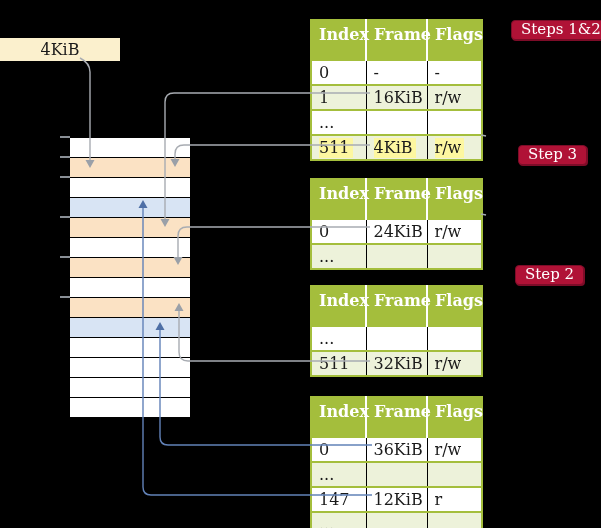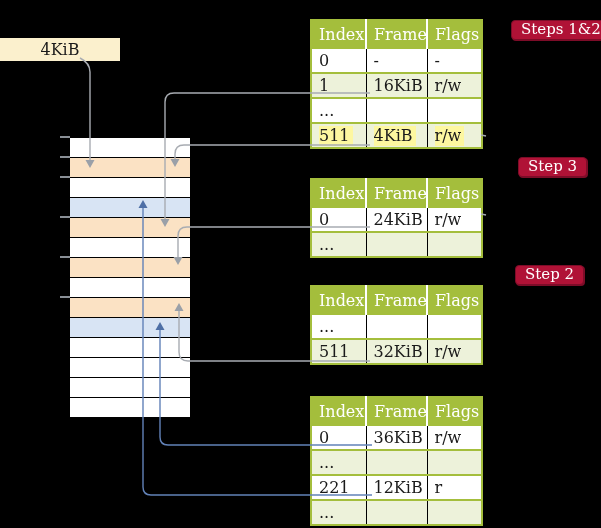--- a/index.html
+++ b/index.html
@@ -25,22 +25,22 @@
   .memrow{height:19px;border-bottom:1px solid #000;}
   .memrow.white{background:#fff;}
   .memrow.peach{background:var(--row-peach);}
   .memrow.blue{background:var(--row-blue);}
 
   .tick{position:absolute;left:60px;width:10px;height:2px;background:#8a8f96;}
 
   table.ptable{position:absolute;left:310px;border-collapse:collapse;
                width:171px;table-layout:fixed;border:2px solid var(--table-green);
                color:#1a1a1a;}
-  .ptable th{background:var(--table-green);color:#fff;font-weight:normal;
-             font-size:16px;height:26px;text-align:left;padding:0 0 0 7px;
+  .ptable th{background:var(--table-green);color:#fff;font-weight:bold;
+             font-size:16px;height:26px;text-align:left;padding:0 0 12px 7px;
              border-left:2px solid #fff;}
   .ptable th:first-child{border-left:none;}
   .ptable td{font-size:16px;height:23px;padding:0 0 0 7px;background:#fff;
              border-left:1px solid #000;border-top:2px solid var(--table-green);}
   .ptable td:first-child{border-left:none;}
   .ptable tr.g td{background:var(--row-light-green);}
   .hl{background:var(--highlight-yellow);padding:0 3px 1px 0;}
 
   svg.overlay{position:absolute;left:0;top:0;pointer-events:none;}
   .gline{stroke:var(--arrow-gray);stroke-width:1.4;fill:none;}
@@ -51,21 +51,21 @@
 </head>
 <body>
 
 <div class="stage">
 
   <div class="cream-box">
     <span>4KiB</span>
   </div>
 
   <div class="step-label" style="left:511px;top:20px">Steps 1&amp;2</div>
-  <div class="step-label" style="left:518px;top:157px">Step 3</div>
+  <div class="step-label" style="left:518px;top:145px">Step 3</div>
   <div class="step-label" style="left:515px;top:265px">Step 2</div>
 
   <div class="memcol">
       <div class="memrow white"></div>
       <div class="memrow peach"></div>
       <div class="memrow white"></div>
       <div class="memrow blue"></div>
       <div class="memrow peach"></div>
       <div class="memrow white"></div>
       <div class="memrow peach"></div>
@@ -194,21 +194,21 @@
         <td>0</td>
         <td>36KiB</td>
         <td>r/w</td>
       </tr>
       <tr class="g">
         <td>...</td>
         <td></td>
         <td></td>
       </tr>
       <tr>
-        <td>221</td>
+        <td>147</td>
         <td>12KiB</td>
         <td>r</td>
       </tr>
       <tr class="g">
         <td>...</td>
         <td></td>
         <td></td>
       </tr>
     </tbody>
   </table>

